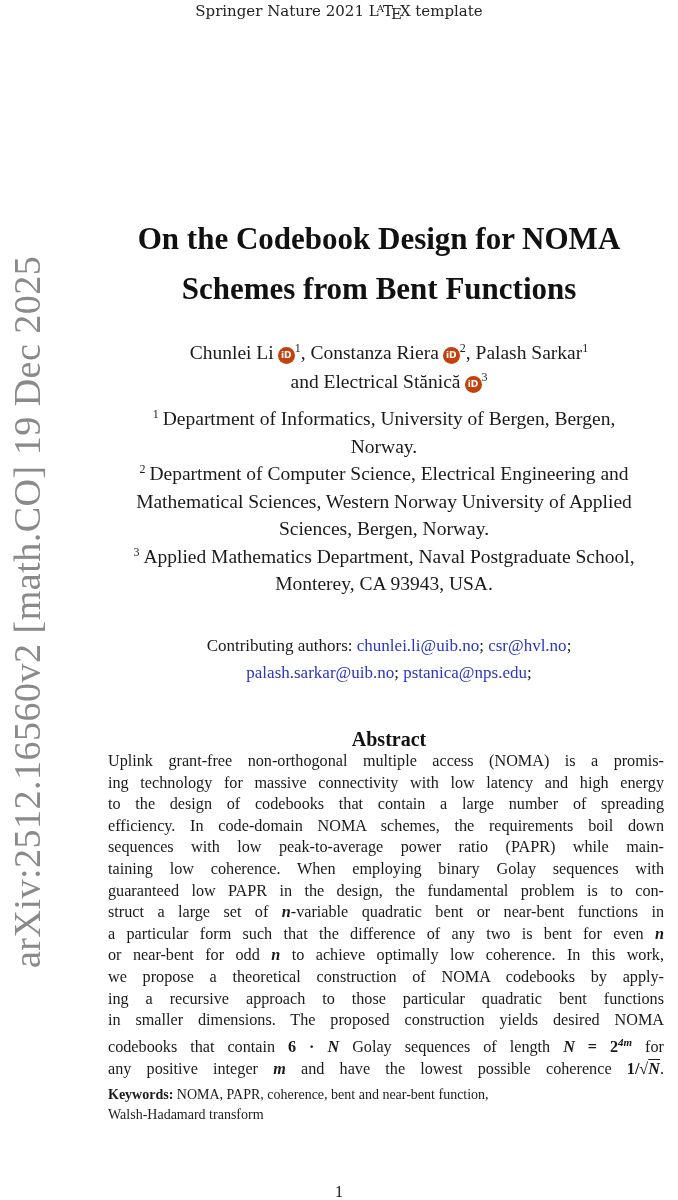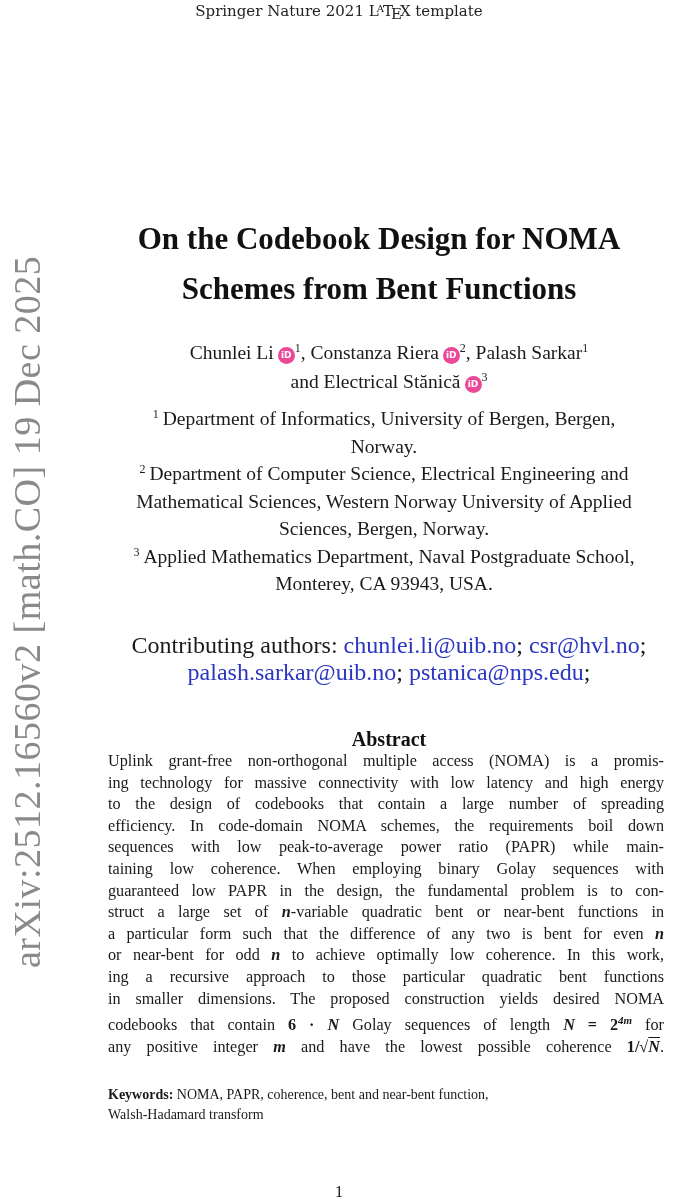--- a/index.html
+++ b/index.html
@@ -30,38 +30,38 @@
     font-size: 31px; line-height: 50px; color: #111;
   }
 
   .authors {
     position: absolute; top: 338px; left: 100px; width: 578px;
     text-align: center; font-family: "Liberation Serif", serif;
     font-size: 19.5px; line-height: 29px; color: #1a1a1a;
   }
   .orcid {
     display: inline-block; width: 17px; height: 17px; border-radius: 50%;
-    background: #ec4899; color: #fff; font-family: "DejaVu Sans", sans-serif;
+    background: #c2410c; color: #fff; font-family: "DejaVu Sans", sans-serif;
     font-size: 9px; font-weight: bold; line-height: 17px; text-align: center;
     vertical-align: 1px; margin-left: 4px;
   }
   .authors sup { font-size: 12px; vertical-align: 7px; line-height: 0; }
 
   .affiliations {
     position: absolute; top: 405px; left: 90px; width: 588px;
     text-align: center; font-family: "Liberation Serif", serif;
     font-size: 19.5px; line-height: 27.5px; color: #1a1a1a;
   }
   .affiliations sup { font-size: 12px; vertical-align: 7px; line-height: 0; margin-right: 4px; }
   .aff { margin: 0; }
 
   .contrib {
     position: absolute; top: 632px; left: 100px; width: 578px;
     text-align: center; font-family: "Liberation Serif", serif;
-    font-size: 24px; line-height: 27px; color: #1a1a1a;
+    font-size: 17px; line-height: 27px; color: #1a1a1a;
   }
   .contrib a { color: #2a35c0; text-decoration: none; }
 
   .abstract-heading {
     position: absolute; top: 729px; left: 100px; width: 578px;
     text-align: center; font-family: "Liberation Serif", serif; font-weight: bold;
     font-size: 20px; line-height: 20px; color: #111;
   }
   .abstract-body {
     position: absolute; top: 751px; left: 108px; width: 556px;
@@ -139,20 +139,21 @@
   <span class="ln">Uplink grant-free non-orthogonal multiple access (NOMA) is a promis-</span>
   <span class="ln">ing technology for massive connectivity with low latency and high energy</span>
   <span class="ln">to the design of codebooks that contain a large number of spreading</span>
   <span class="ln">efficiency. In code-domain NOMA schemes, the requirements boil down</span>
   <span class="ln">sequences with low peak-to-average power ratio (PAPR) while main-</span>
   <span class="ln">taining low coherence. When employing binary Golay sequences with</span>
   <span class="ln">guaranteed low PAPR in the design, the fundamental problem is to con-</span>
   <span class="ln"><span>struct a large set of </span><span class="m">n</span><span>-variable quadratic bent or near-bent functions in</span></span>
   <span class="ln"><span>a particular form such that the difference of any two is bent for even </span><span class="m">n</span></span>
   <span class="ln"><span>or near-bent for odd </span><span class="m">n</span><span> to achieve optimally low coherence. In this work,</span></span>
+  <span class="ln">we propose a theoretical construction of NOMA codebooks by apply-</span>
   <span class="ln">ing a recursive approach to those particular quadratic bent functions</span>
   <span class="ln">in smaller dimensions. The proposed construction yields desired NOMA</span>
   <span class="ln"><span>codebooks that contain </span><span class="mb">6 · </span><span class="m">N</span><span> Golay sequences of length </span><span class="m">N</span><span class="mb"> = 2</span><sup class="m" style="font-size:11px">4m</sup><span> for</span></span>
   <span class="ln"><span>any positive integer </span><span class="m">m</span><span> and have the lowest possible coherence </span><span class="mb">1/√</span><span class="m" style="text-decoration: overline;">N</span><span>.</span></span>
 </div>
 
 <div class="keywords">
   <div><b>Keywords:</b><span> NOMA, PAPR, coherence, bent and near-bent function,</span></div>
   <div>Walsh-Hadamard transform</div>
 </div>

